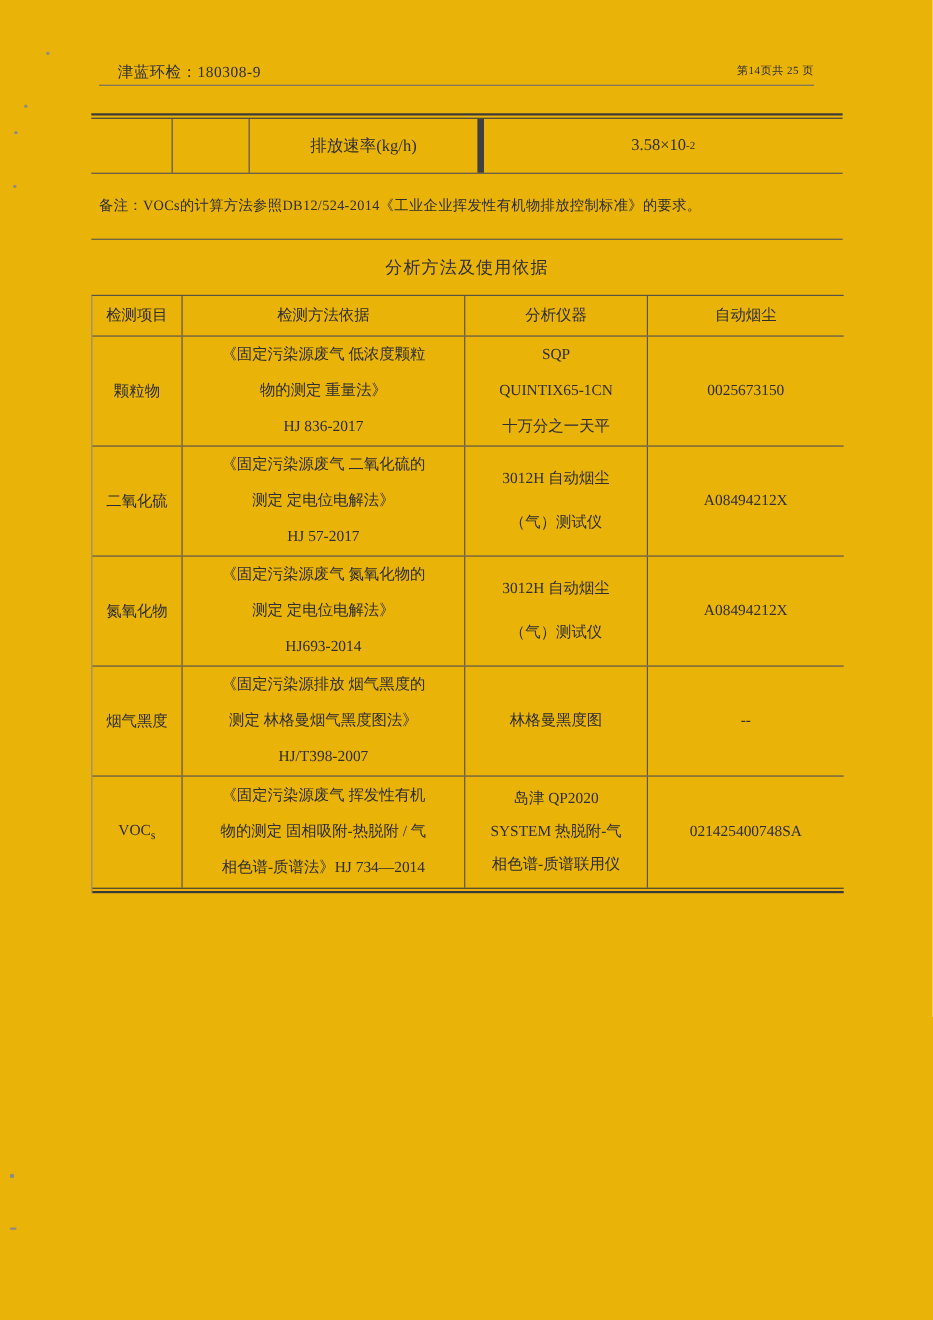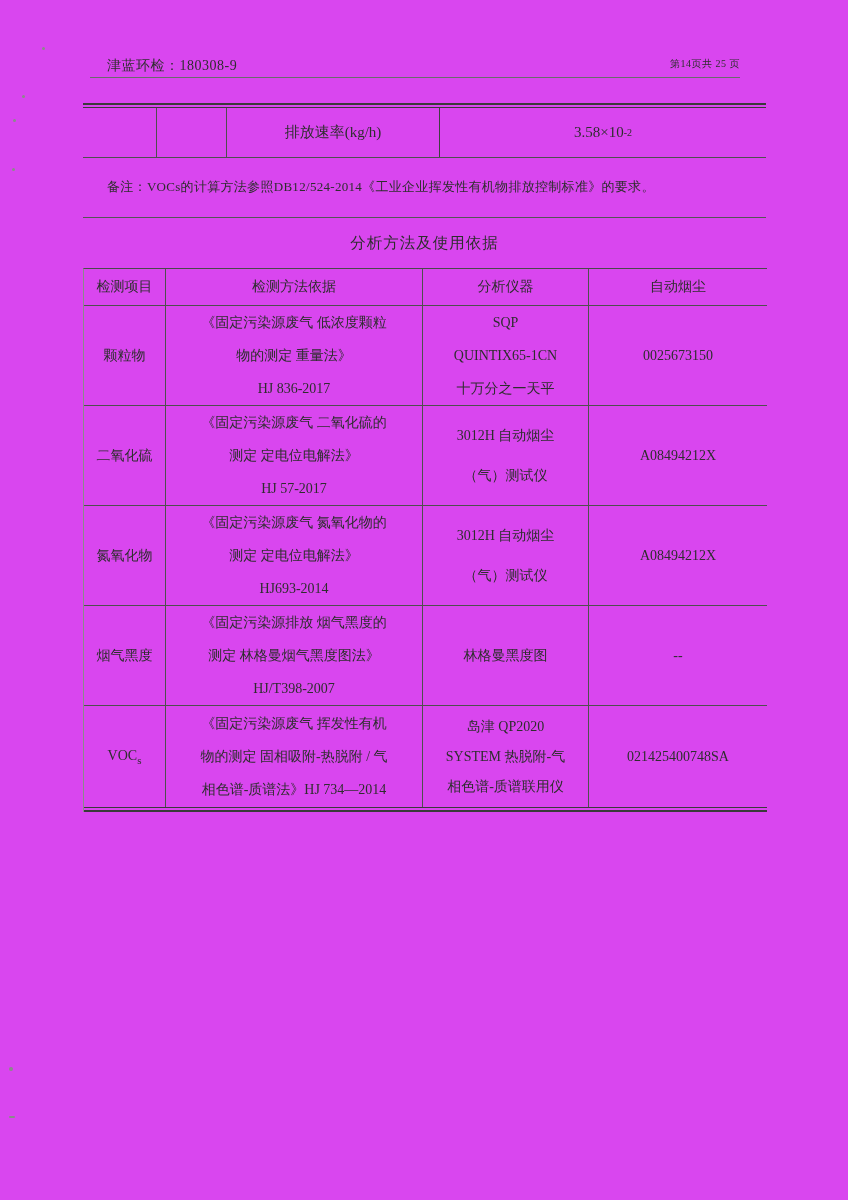--- a/index.html
+++ b/index.html
@@ -1,41 +1,41 @@
 <!DOCTYPE html>
 <html><head>
 <meta charset="utf-8">
 <style>
   html,body { margin:0; padding:0; background:#ffffff; }
   .page {
     position:relative; width:848px; height:1200px;
-    background:#d946ef; overflow:hidden;
+    background:#eab308; overflow:hidden;
     font-family:"Liberation Serif","DejaVu Serif",serif;
     color:#2e2e2e;
   }
 
   
   .hdr-left  { position:absolute; left:107px; top:57px; font-size:14px; letter-spacing:0.5px; }
   .hdr-right { position:absolute; right:108px; top:57px; font-size:10px; letter-spacing:0.5px; }
   .hdr-rule  { position:absolute; left:90px; top:77px; width:650px; height:0; border-top:1.5px solid #6b6b6b; }
 
   
   .toptable { position:absolute; left:83px; top:103px; width:683px; }
   .tt-dbl   { height:2px; border-top:2px solid #3a3a3a; border-bottom:1px solid #3a3a3a; }
   .tt-row   { display:flex; height:49px; border-bottom:1px solid #4f4f4f; }
   .tt-c     { box-sizing:border-box; display:flex; align-items:center; justify-content:center; }
   .tt-c1 { width:74px;  border-right:1px solid #4f4f4f; }
   .tt-c2 { width:70px;  border-right:1px solid #4f4f4f; }
-  .tt-c3 { width:213px; border-right:1px solid #404040; font-size:15px; }
+  .tt-c3 { width:213px; border-right:6px solid #404040; font-size:15px; }
   .tt-c4 { width:326px; font-size:15px; }
   sup { font-size:10px; }
   sub { font-size:11px; }
 
   
-  .note { position:absolute; left:90px; top:178px; width:690px; font-size:13px; letter-spacing:0.3px;margin-left:17px; }
+  .note { position:absolute; left:90px; top:178px; width:690px; font-size:13px; letter-spacing:0.3px; }
 
   
   .note-rule { position:absolute; left:83px; top:217px; width:683px; height:0; border-top:1.5px solid #555; }
 
   
   .sect-title { position:absolute; left:83px; top:233px; width:683px; text-align:center;
                 font-size:15.5px; letter-spacing:1px; }
 
   
   .atable { position:absolute; left:83px; top:268px; width:683px;

